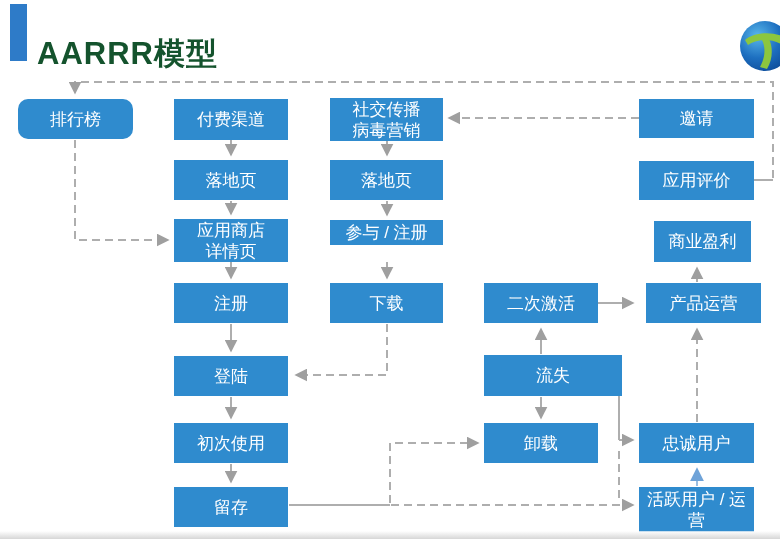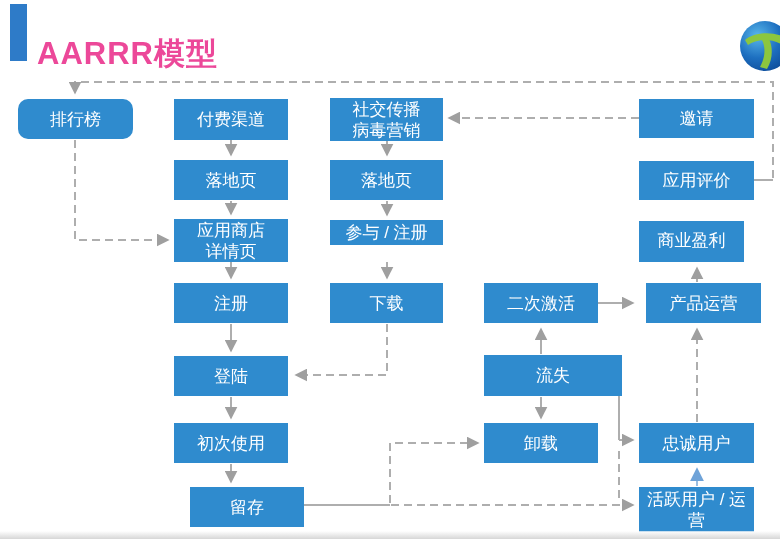--- a/index.html
+++ b/index.html
@@ -7,21 +7,21 @@
     width:780px;height:539px;position:relative;overflow:hidden;
     background:#ffffff;
     font-family:"Liberation Sans","DejaVu Sans",sans-serif;
   }
   .accent-bar{
     position:absolute;left:10px;top:4px;width:17px;height:57px;
     background:#2e7bc8;
   }
   .page-title{
     position:absolute;left:37px;top:12px;
-    font-size:31px;font-weight:bold;color:#ec4899;letter-spacing:1px;
+    font-size:31px;font-weight:bold;color:#14532d;letter-spacing:1px;
     white-space:nowrap;
     text-align:center;
   }
   .logo{
     position:absolute;right:0;top:18px;width:44px;height:58px;overflow:hidden;
   }
   .canvas{position:absolute;left:0;top:0;width:780px;height:539px;}
   .node{
     position:absolute;
     background:#2f8bce;
@@ -104,31 +104,31 @@
   </svg>
   <div id="nodes">
       <div class="node" style="left: 18px; top: 99px; width: 115px; height: 40px; border-radius: 10px;">排行榜</div>
       <div class="node" style="left: 174px; top: 99px; width: 114px; height: 41px;">付费渠道</div>
       <div class="node" style="left: 174px; top: 160px; width: 114px; height: 40px;">落地页</div>
       <div class="node" style="left: 174px; top: 219px; width: 114px; height: 43px;">应用商店
 详情页</div>
       <div class="node" style="left: 174px; top: 283px; width: 114px; height: 40px;">注册</div>
       <div class="node" style="left: 174px; top: 356px; width: 114px; height: 40px;">登陆</div>
       <div class="node" style="left: 174px; top: 423px; width: 114px; height: 40px; text-align: right;">初次使用</div>
-      <div class="node" style="left: 190px; top: 487px; width: 114px; height: 40px;">留存</div>
+      <div class="node" style="left: 174px; top: 487px; width: 114px; height: 40px;">留存</div>
       <div class="node" style="left: 330px; top: 98px; width: 113px; height: 43px;">社交传播
 病毒营销</div>
       <div class="node" style="left: 330px; top: 160px; width: 113px; height: 40px;">落地页</div>
       <div class="node" style="left: 330px; top: 220px; width: 113px; height: 25px; text-align: center;">参与 / 注册</div>
       <div class="node" style="left: 330px; top: 283px; width: 113px; height: 40px;">下载</div>
       <div class="node" style="left: 484px; top: 283px; width: 114px; height: 40px;">二次激活</div>
       <div class="node" style="left: 484px; top: 355px; width: 138px; height: 41px;">流失</div>
       <div class="node" style="left: 484px; top: 423px; width: 114px; height: 40px;">卸载</div>
       <div class="node" style="left: 639px; top: 99px; width: 115px; height: 39px;">邀请</div>
       <div class="node" style="left: 639px; top: 161px; width: 115px; height: 39px;">应用评价</div>
-      <div class="node" style="left: 639px; top: 221px; width: 105px; height: 41px; font-family: Liberation Mono, monospace;">商业盈利</div>
+      <div class="node" style="left: 654px; top: 221px; width: 97px; height: 41px;">商业盈利</div>
       <div class="node" style="left: 639px; top: 283px; width: 115px; height: 40px; margin-left: 7px;">产品运营</div>
       <div class="node" style="left: 639px; top: 423px; width: 115px; height: 40px;">忠诚用户</div>
       <div class="node" style="left: 639px; top: 487px; width: 115px; height: 45px;">活跃用户 / 运营</div>
     </div>
 </div>
 
 <div class="bottom-strip"></div>
 
 </body></html>

